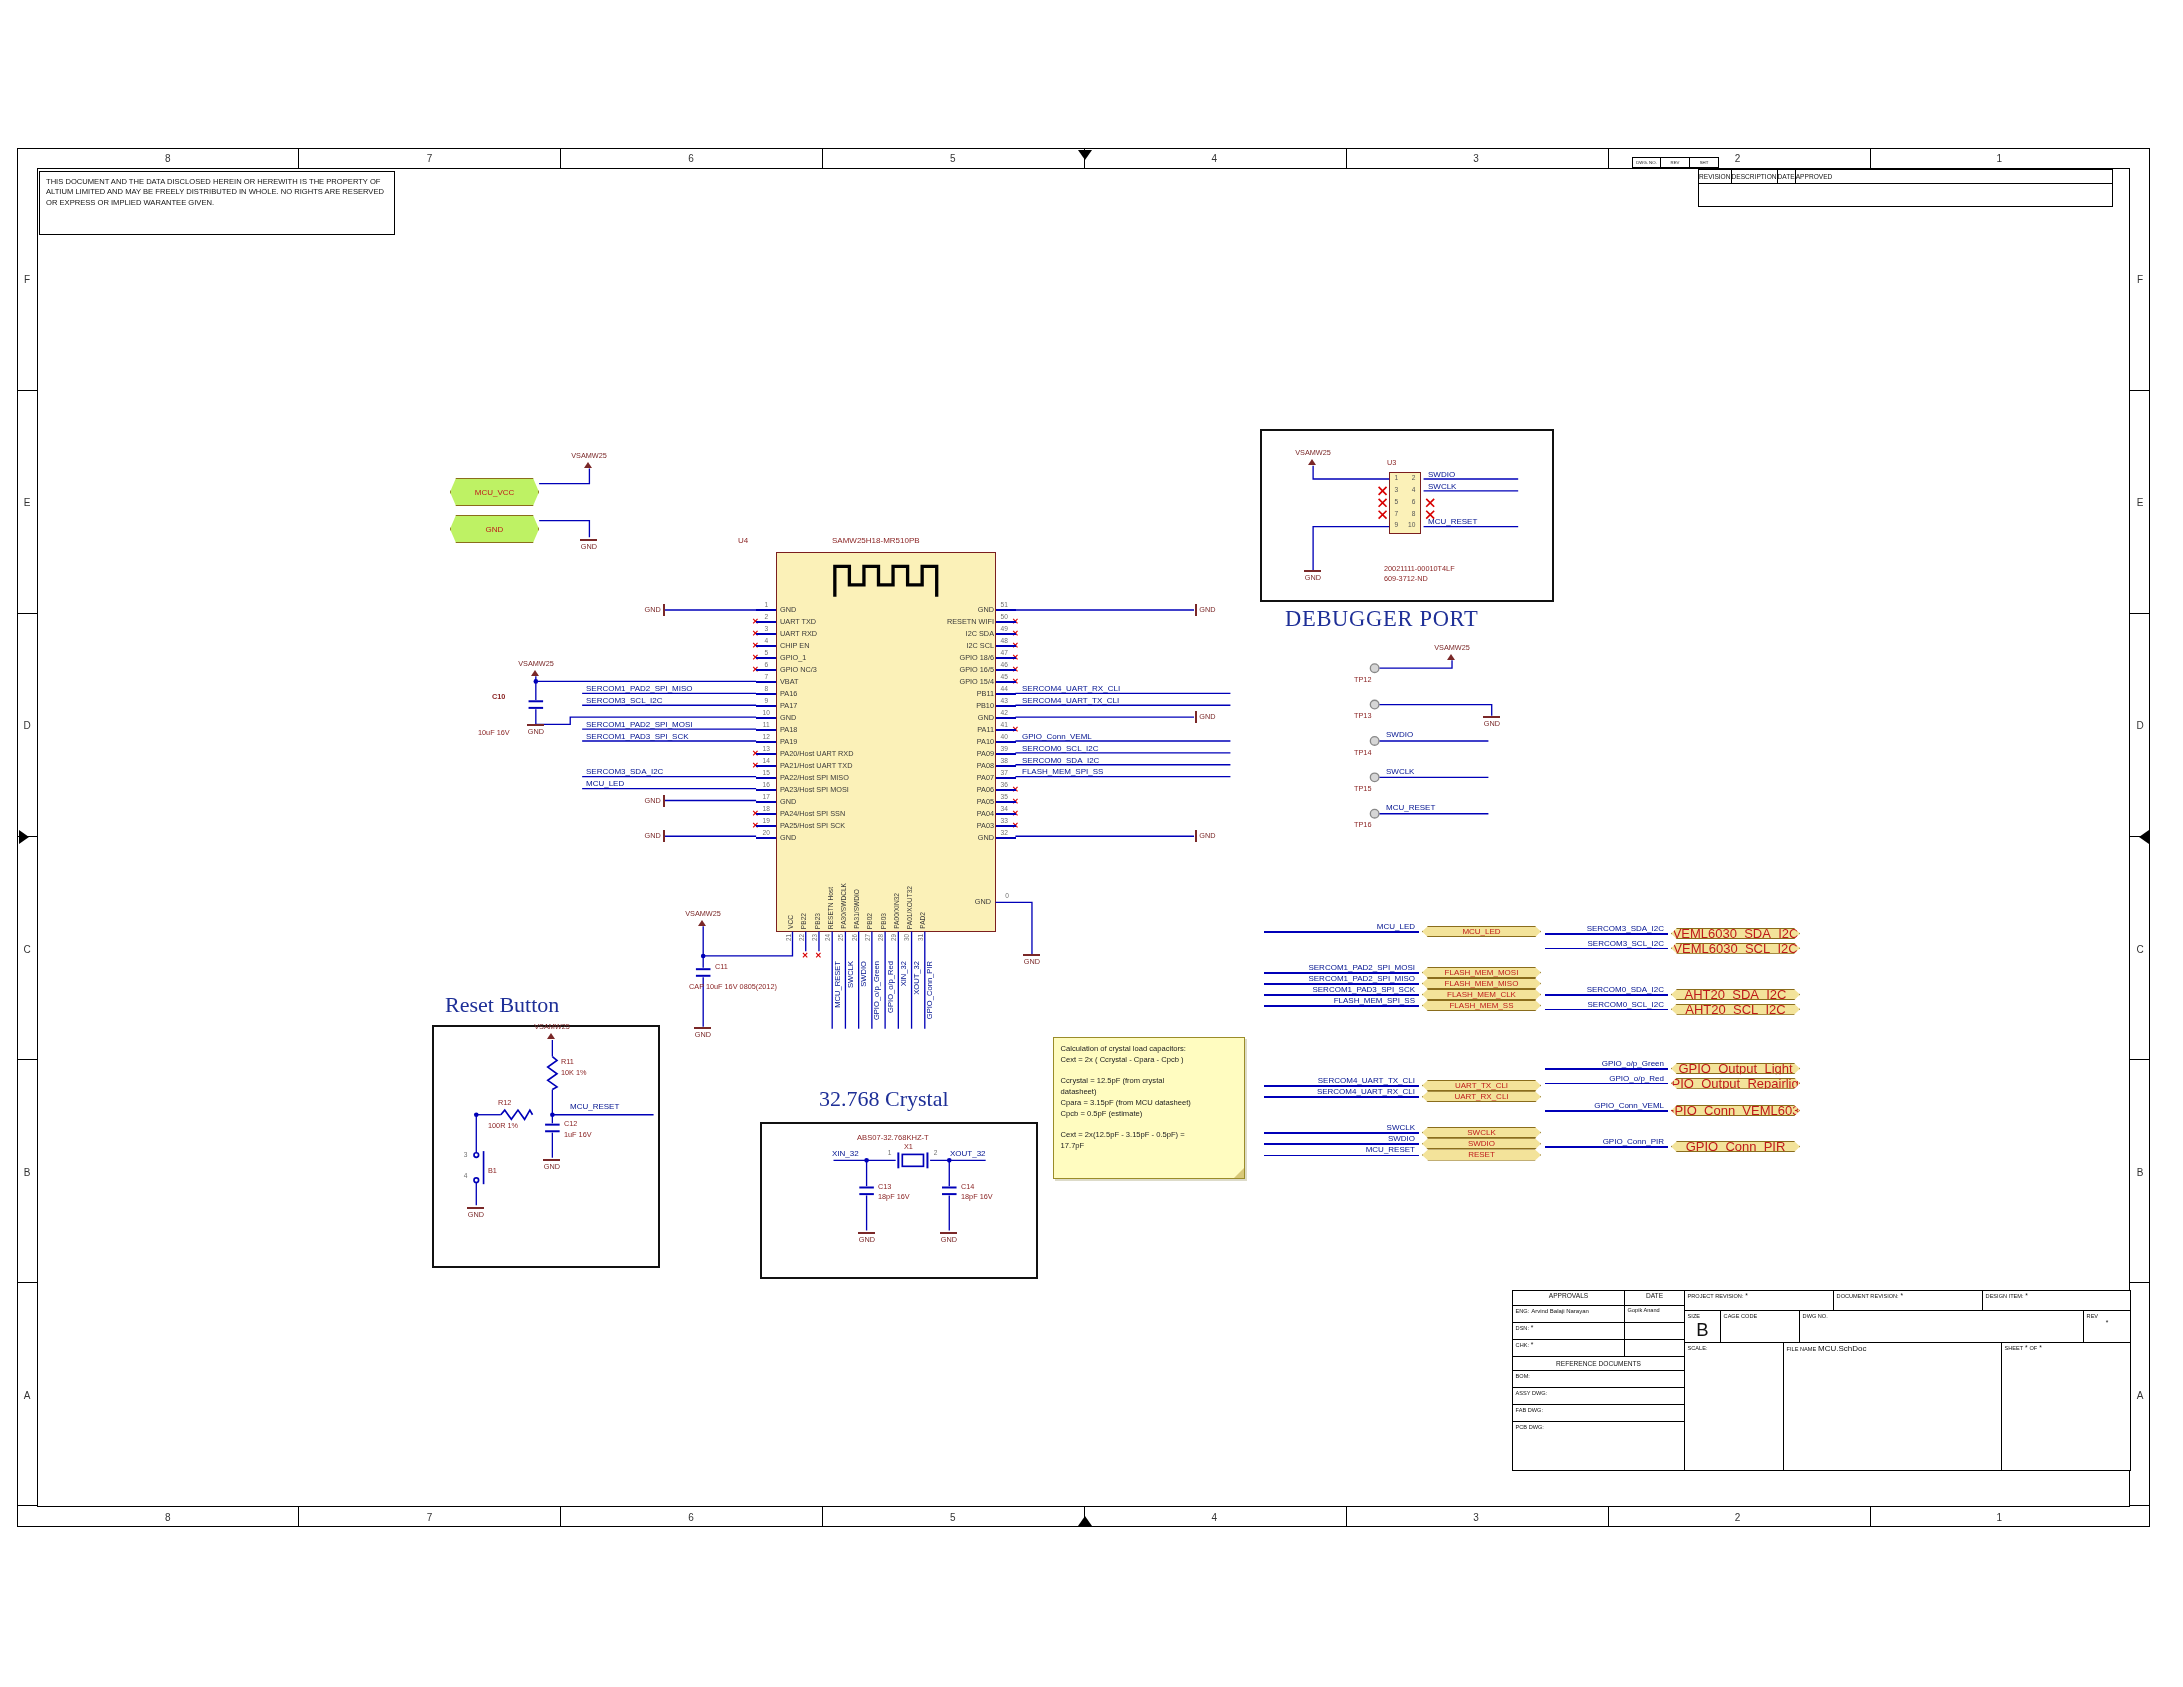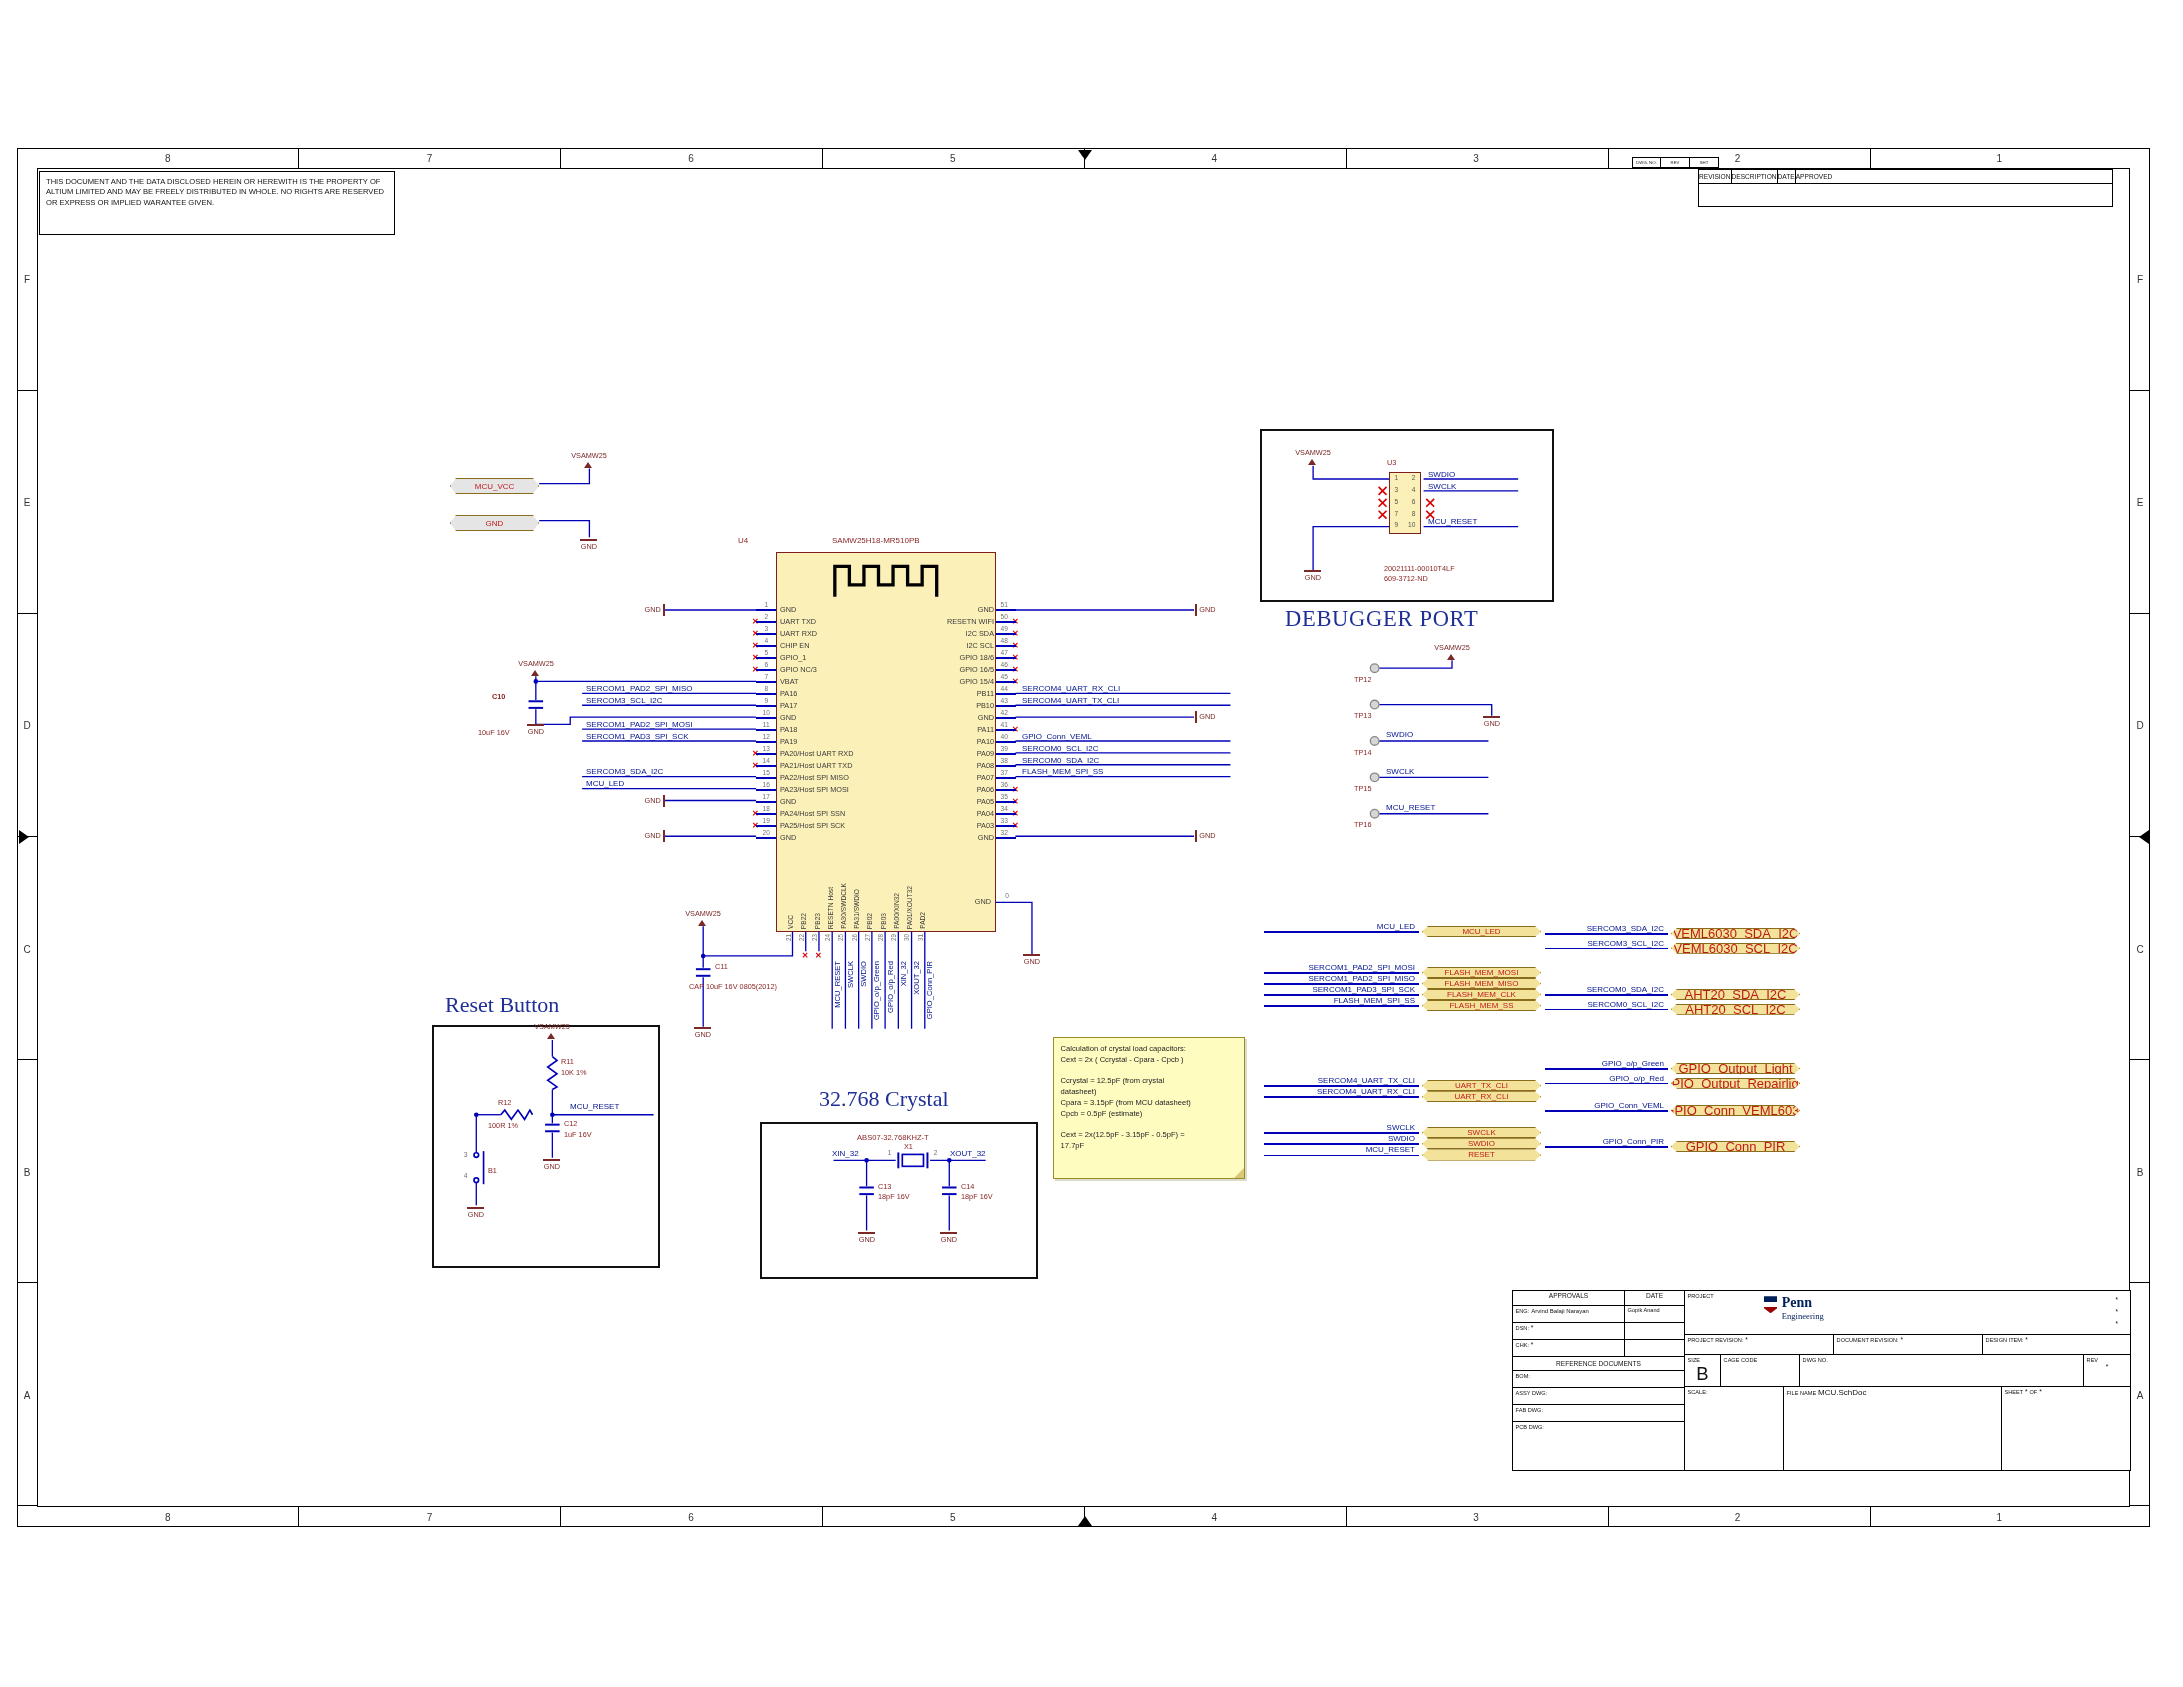--- a/index.html
+++ b/index.html
@@ -85,21 +85,21 @@
   .pg.tight .prow { height:11px; }
   .pg2 .prow { height:14.6px; }
   .pr-wire { position:absolute; left:6.6px; right:122px; top:5.3px; height:1.3px; background:#0000B8; }
   .pg2 .pr-wire { left:3.3px; right:132px; }
   .pr-net { position:absolute; right:126px; top:-4px; font-size:8px; color:#00128F; white-space:nowrap; }
   .pg2 .pr-net { right:136px; }
   .pr-port { position:absolute; right:0; top:0; width:119px; height:11.2px; background:#F3E39A; border:0.7px solid #8a6d1c;
     box-sizing:border-box; color:#BF1A1A; font-size:8px; display:flex; align-items:center; justify-content:center;
     clip-path:polygon(0 50%, 6px 0, calc(100% - 6px) 0, 100% 50%, calc(100% - 6px) 100%, 6px 100%); white-space:nowrap; }
   .pg2 .pr-port { width:129px; font-size:13px; }
-  .port-rect { position:absolute; height:16px; background:#e5e5e5; border:0.7px solid #8a6d1c; box-sizing:border-box;
+  .port-rect { position:absolute; height:28px; background:#bef264; border:0.7px solid #8a6d1c; box-sizing:border-box;
     color:#BF1A1A; font-size:8px; display:flex; align-items:center; justify-content:center;
     clip-path:polygon(0 50%, 6px 0, calc(100% - 6px) 0, 100% 50%, calc(100% - 6px) 100%, 6px 100%); }
 
   
   .dbg-body { position:absolute; left:1389px; top:472px; width:32px; height:62px; background:#FBF1B8;
     border:1.3px solid #7B1F1F; box-sizing:border-box; display:flex; flex-direction:column; padding-top:1.3px; }
   .dbg-row { height:12px; display:flex; justify-content:space-between; padding:0 4.6px; font-size:6.6px; color:#555; }
 
   
   .note { position:absolute; left:1053px; top:1037px; width:192px; height:142px; background:#FFFCC0;
@@ -1080,33 +1080,20 @@
       </div>
       <div class="cell" style="flex:1;"></div>
     </div>
     <div class="tb-row" style="height:14.6px;text-align:center;line-height:14.6px;">REFERENCE DOCUMENTS</div>
     <div class="tb-row" style="height:17px;padding:1.3px 2.6px;"><span class="lblsm">BOM:</span></div>
     <div class="tb-row" style="height:17px;padding:1.3px 2.6px;"><span class="lblsm">ASSY DWG:</span></div>
     <div class="tb-row" style="height:17px;padding:1.3px 2.6px;"><span class="lblsm">FAB DWG:</span></div>
     <div style="flex:1;padding:1.3px 2.6px;position:relative;"><span class="lblsm">PCB DWG:</span></div>
   </div>
   <div class="tb-right">
-    <div class="tb-row" style="height:44px;">
-      <span class="lblsm" style="position:absolute;left:2.6px;top:2px;">PROJECT</span>
-      <div class="penn">
-        <div class="shield"></div>
-        <div class="penn-name">
-          <div class="l1">Penn</div>
-          <div class="l2">Engineering</div>
-        </div>
-      </div>
-      <span style="position:absolute;right:12px;top:5.3px;">*</span>
-      <span style="position:absolute;right:12px;top:17px;">*</span>
-      <span style="position:absolute;right:12px;top:29px;">*</span>
-    </div>
     <div class="tb-row tb-flex" style="height:20px;">
       <div class="cell" style="width:149px;">
         <span class="lblsm">PROJECT REVISION:</span>
         <span>*</span>
       </div>
       <div class="cell" style="width:149px;">
         <span class="lblsm">DOCUMENT REVISION:</span>
         <span>*</span>
       </div>
       <div class="cell" style="flex:1;">

